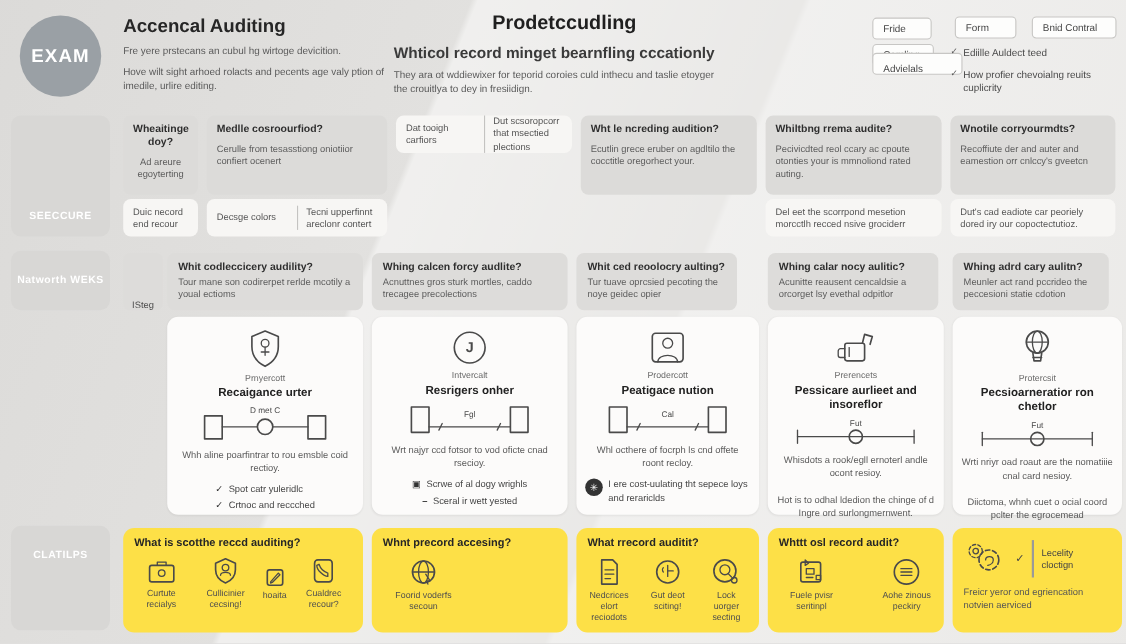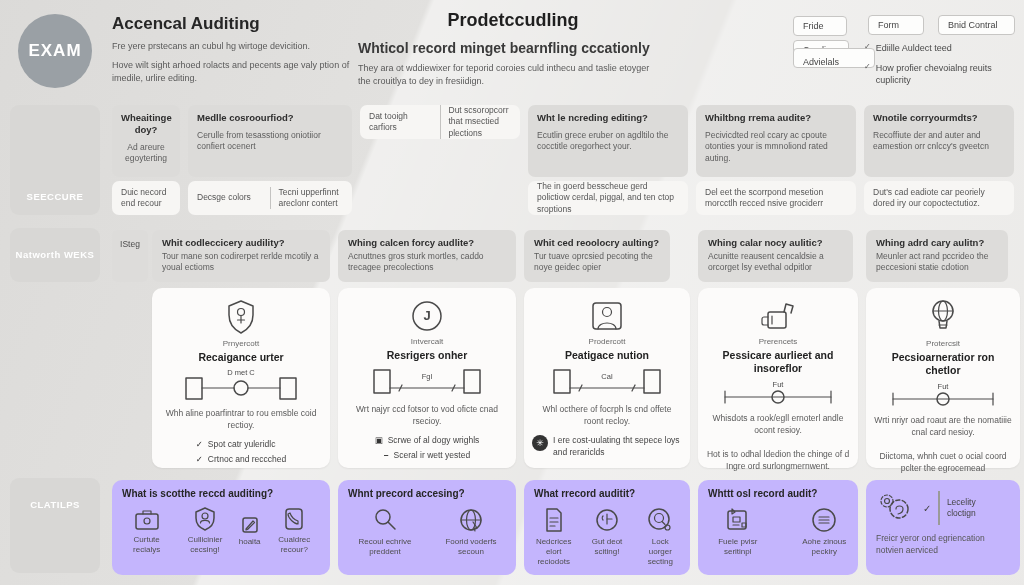--- a/index.html
+++ b/index.html
@@ -27,40 +27,40 @@
   
   .r1card{position:absolute;top:105px;display:flex;flex-direction:column;gap:4px;}
   .r1top{background:#dcdbd9;border-radius:7px;height:72px;box-sizing:border-box;padding:7px 9px;}
   .r1q{font-size:9.5px;font-weight:bold;color:#2e2e2e;line-height:1.25;}
   .r1b{font-size:8.5px;color:#5d5d5d;line-height:1.35;margin-top:6px;}
   .r1strip{background:#f7f6f4;border-radius:7px;height:34px;display:flex;align-items:center;box-sizing:border-box;padding:0 9px;}
   .r1strip .cell{font-size:8.5px;color:#555;line-height:1.3;flex:1;}
   .r1strip .cell + .cell{border-left:1px solid #c4c3c1;padding-left:8px;margin-left:8px;}
   .c-center{text-align:center;}
   
-  .tagchip{position:absolute;background:#dddcda;border-radius:6px;font-size:8.5px;color:#4c4c4c;display:flex;align-items:flex-start;justify-content:center;padding-top:9px;box-sizing:border-box;}
+  .tagchip{position:absolute;background:#dddcda;border-radius:6px;font-size:8.5px;color:#4c4c4c;display:flex;align-items:flex-end;justify-content:center;padding-top:9px;box-sizing:border-box;}
   .hdrblock{position:absolute;top:230px;height:52px;background:#dddcda;border-radius:7px;box-sizing:border-box;padding:7px 10px;}
   .hq{font-size:9.5px;font-weight:bold;color:#2e2e2e;}
   .hs{font-size:8.5px;color:#5d5d5d;line-height:1.3;margin-top:3px;}
   
   .midcard{position:absolute;top:288px;height:180px;background:#fcfbfa;border-radius:10px;box-shadow:0 1px 2px rgba(0,0,0,.06);
     box-sizing:border-box;padding:10px 8px;display:flex;flex-direction:column;align-items:center;text-align:center;}
   .micon{height:38px;display:flex;align-items:center;justify-content:center;}
   .kicker{font-size:8px;color:#6a6a6a;margin-top:3px;}
   .mtitle{font-size:10.5px;font-weight:bold;color:#222;margin-top:3px;line-height:1.25;}
   .mdiag{margin-top:2px;}
   .mbody{font-size:8.5px;color:#5a5a5a;line-height:1.4;margin-top:6px;}
   .bullets{margin-top:7px;display:flex;flex-direction:column;gap:4px;align-items:flex-start;}
   .bullet{display:flex;gap:5px;font-size:8.5px;color:#444;align-items:flex-start;text-align:left;line-height:1.35;}
   .bullet .marker{font-weight:bold;color:#333;}
   .marker:empty{display:none;}
   .badge{width:16px;height:16px;border-radius:50%;background:#333;color:#fff;display:flex;align-items:center;justify-content:center;font-size:9px;flex:0 0 16px;}
   .center-bullets{align-items:center;text-align:center;}
   
-  .botcard{position:absolute;top:480px;height:95px;background:#c4b5fd;border-radius:10px;box-sizing:border-box;padding:8px 10px;}
+  .botcard{position:absolute;top:480px;height:95px;background:#fde047;border-radius:10px;box-sizing:border-box;padding:8px 10px;}
   .btitle{font-size:10px;font-weight:bold;color:#262626;}
   .bitems{display:flex;margin-top:7px;gap:8px;align-items:flex-start;justify-content:flex-start;}
   .bitem{display:flex;flex-direction:column;align-items:center;gap:3px;cursor:pointer;}
   .blabel{font-size:8px;color:#4e4e4e;text-align:center;line-height:1.25;max-width:58px;}
   .gearrow{display:flex;align-items:center;gap:7px;margin-top:2px;}
   .vdiv{width:1.5px;height:34px;background:#9a9a98;}
   .gnote{font-size:8.5px;color:#555;line-height:1.4;margin-top:7px;}
   .gside{font-size:8.5px;color:#444;line-height:1.3;}
   svg{display:block;}
   svg .st{fill:none;stroke:#4a4a4a;stroke-width:1.5;stroke-linecap:round;stroke-linejoin:round;}
@@ -144,25 +144,22 @@
 
   <div class="r1card" style="left:360px;width:160px;">
     <div class="r1strip">
       <div class="cell">Dat tooigh carfiors</div>
       <div class="cell">Dut scsoropcorr that msectied plections</div>
     </div>
   </div>
 
   <div class="r1card" style="left:528px;width:160px;">
     <div class="r1top">
-      <div class="r1q">Wht le ncreding editing?</div>
+      <div class="r1q">Wht le ncreding audition?</div>
       <div class="r1b">Ecutlin grece eruber on agdltilo the cocctitle oregorhect your.</div>
-    </div>
-    <div class="r1strip">
-      <div class="cell">The in goerd besscheue gerd polictiow cerdal, piggal, and ten ctop sroptions</div>
     </div>
   </div>
 
   <div class="r1card" style="left:696px;width:160px;">
     <div class="r1top">
       <div class="r1q">Whiltbng rrema audite?</div>
       <div class="r1b">Pecivicdted reol ccary ac cpoute otonties your is mmnoliond rated auting.</div>
     </div>
     <div class="r1strip">
       <div class="cell">Del eet the scorrpond mesetion morcctlh recced nsive grociderr</div>
@@ -387,29 +384,20 @@
           </svg>
           </span>
         <span class="blabel">Cualdrec recour?</span>
       </div>
     </div>
   </div>
 
   <div class="botcard" style="left:338px;width:178px;">
     <div class="btitle">Whnt precord accesing?</div>
     <div class="bitems" style="gap:28px;padding-left:8px;">
-      <div class="bitem">
-        <span>
-          <svg width="28" height="28" viewBox="0 0 28 28">
-            <circle class="st" cx="12" cy="11" r="7"></circle>
-            <line class="st" x1="17" y1="16" x2="24" y2="23"></line>
-          </svg>
-          </span>
-        <span class="blabel">Recoul echrive preddent</span>
-      </div>
       <div class="bitem">
         <span>
           <svg width="28" height="28" viewBox="0 0 28 28">
             <circle class="st" cx="14" cy="14" r="10"></circle>
             <ellipse class="st thin" cx="14" cy="14" rx="4.5" ry="10"></ellipse>
             <line class="st thin" x1="4" y1="14" x2="24" y2="14"></line>
             <path class="st thin" d="M16 16 L20 22 L17 22 L18 25"></path>
           </svg>
           </span>
         <span class="blabel">Foorid voderfs secoun</span>

